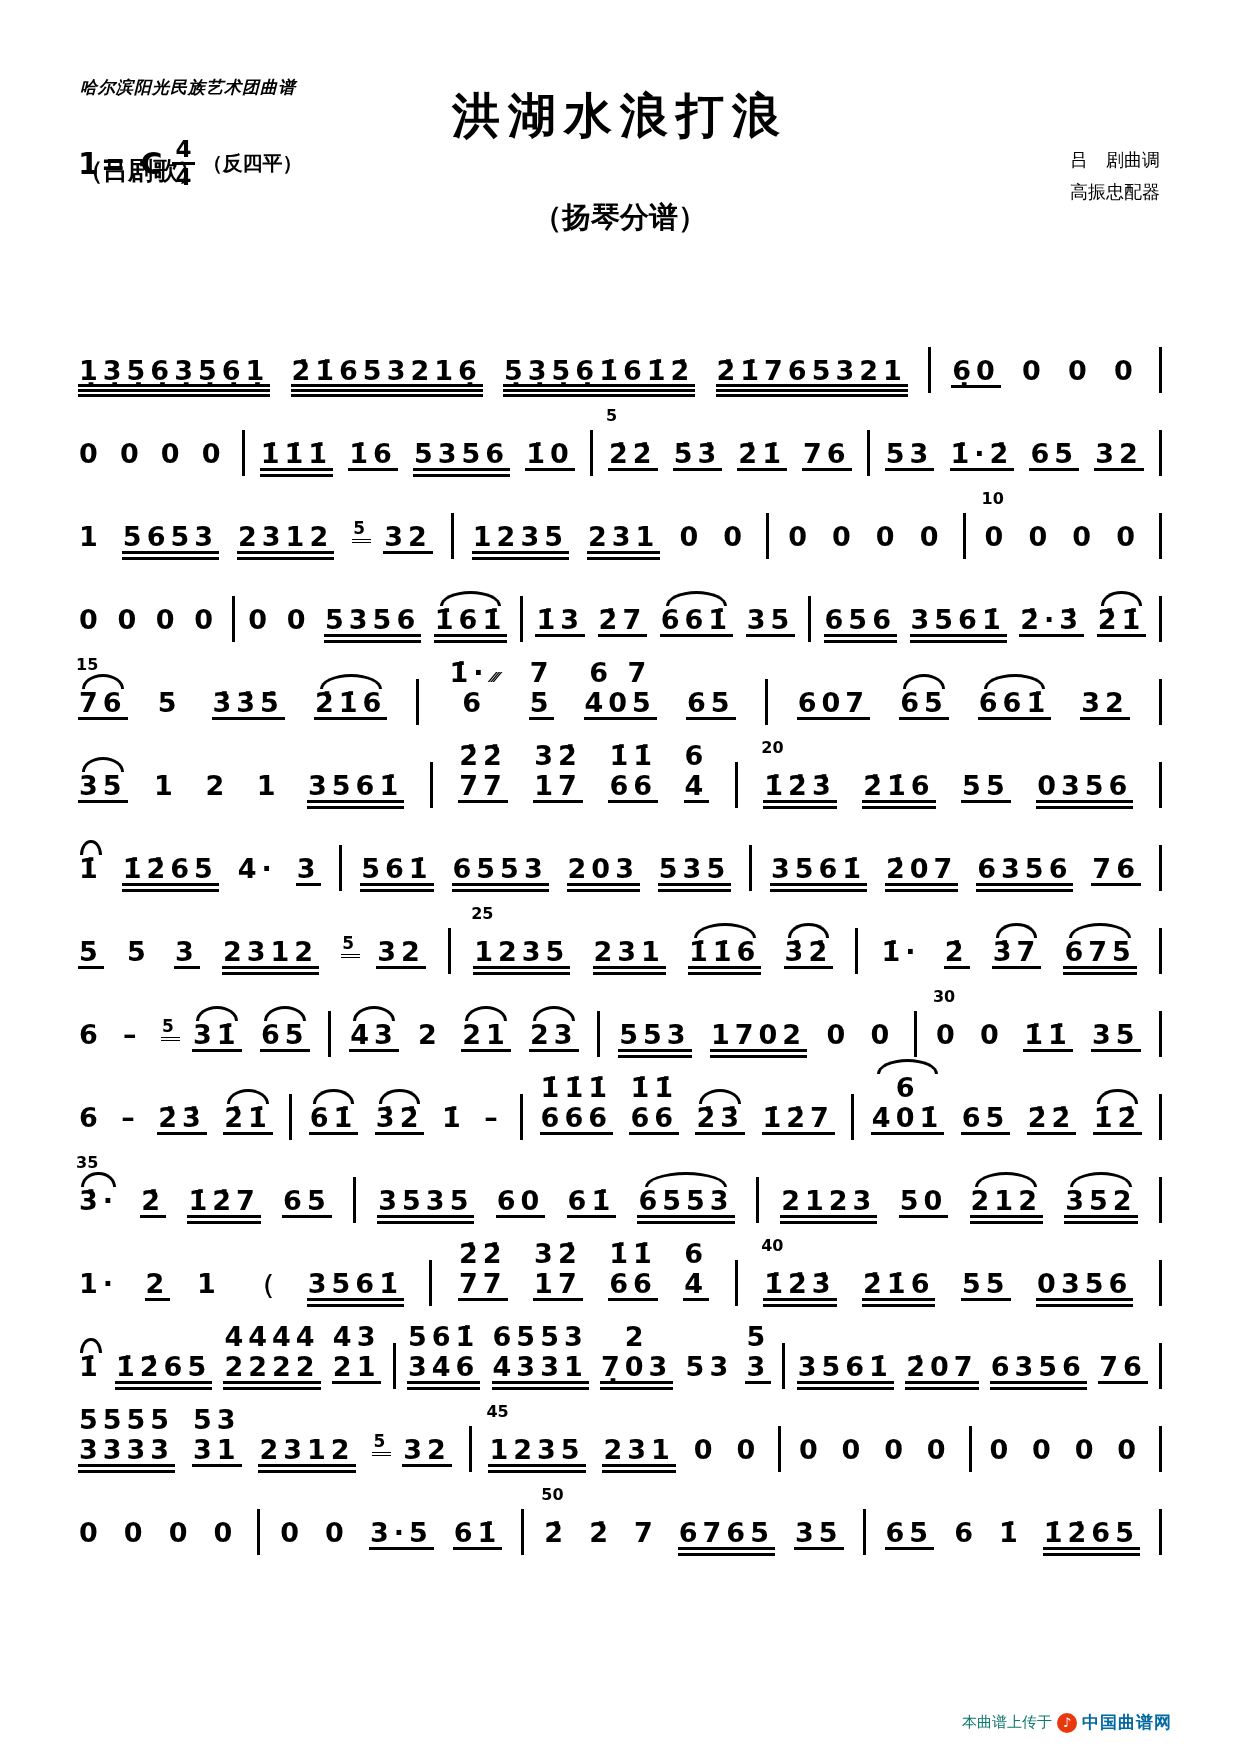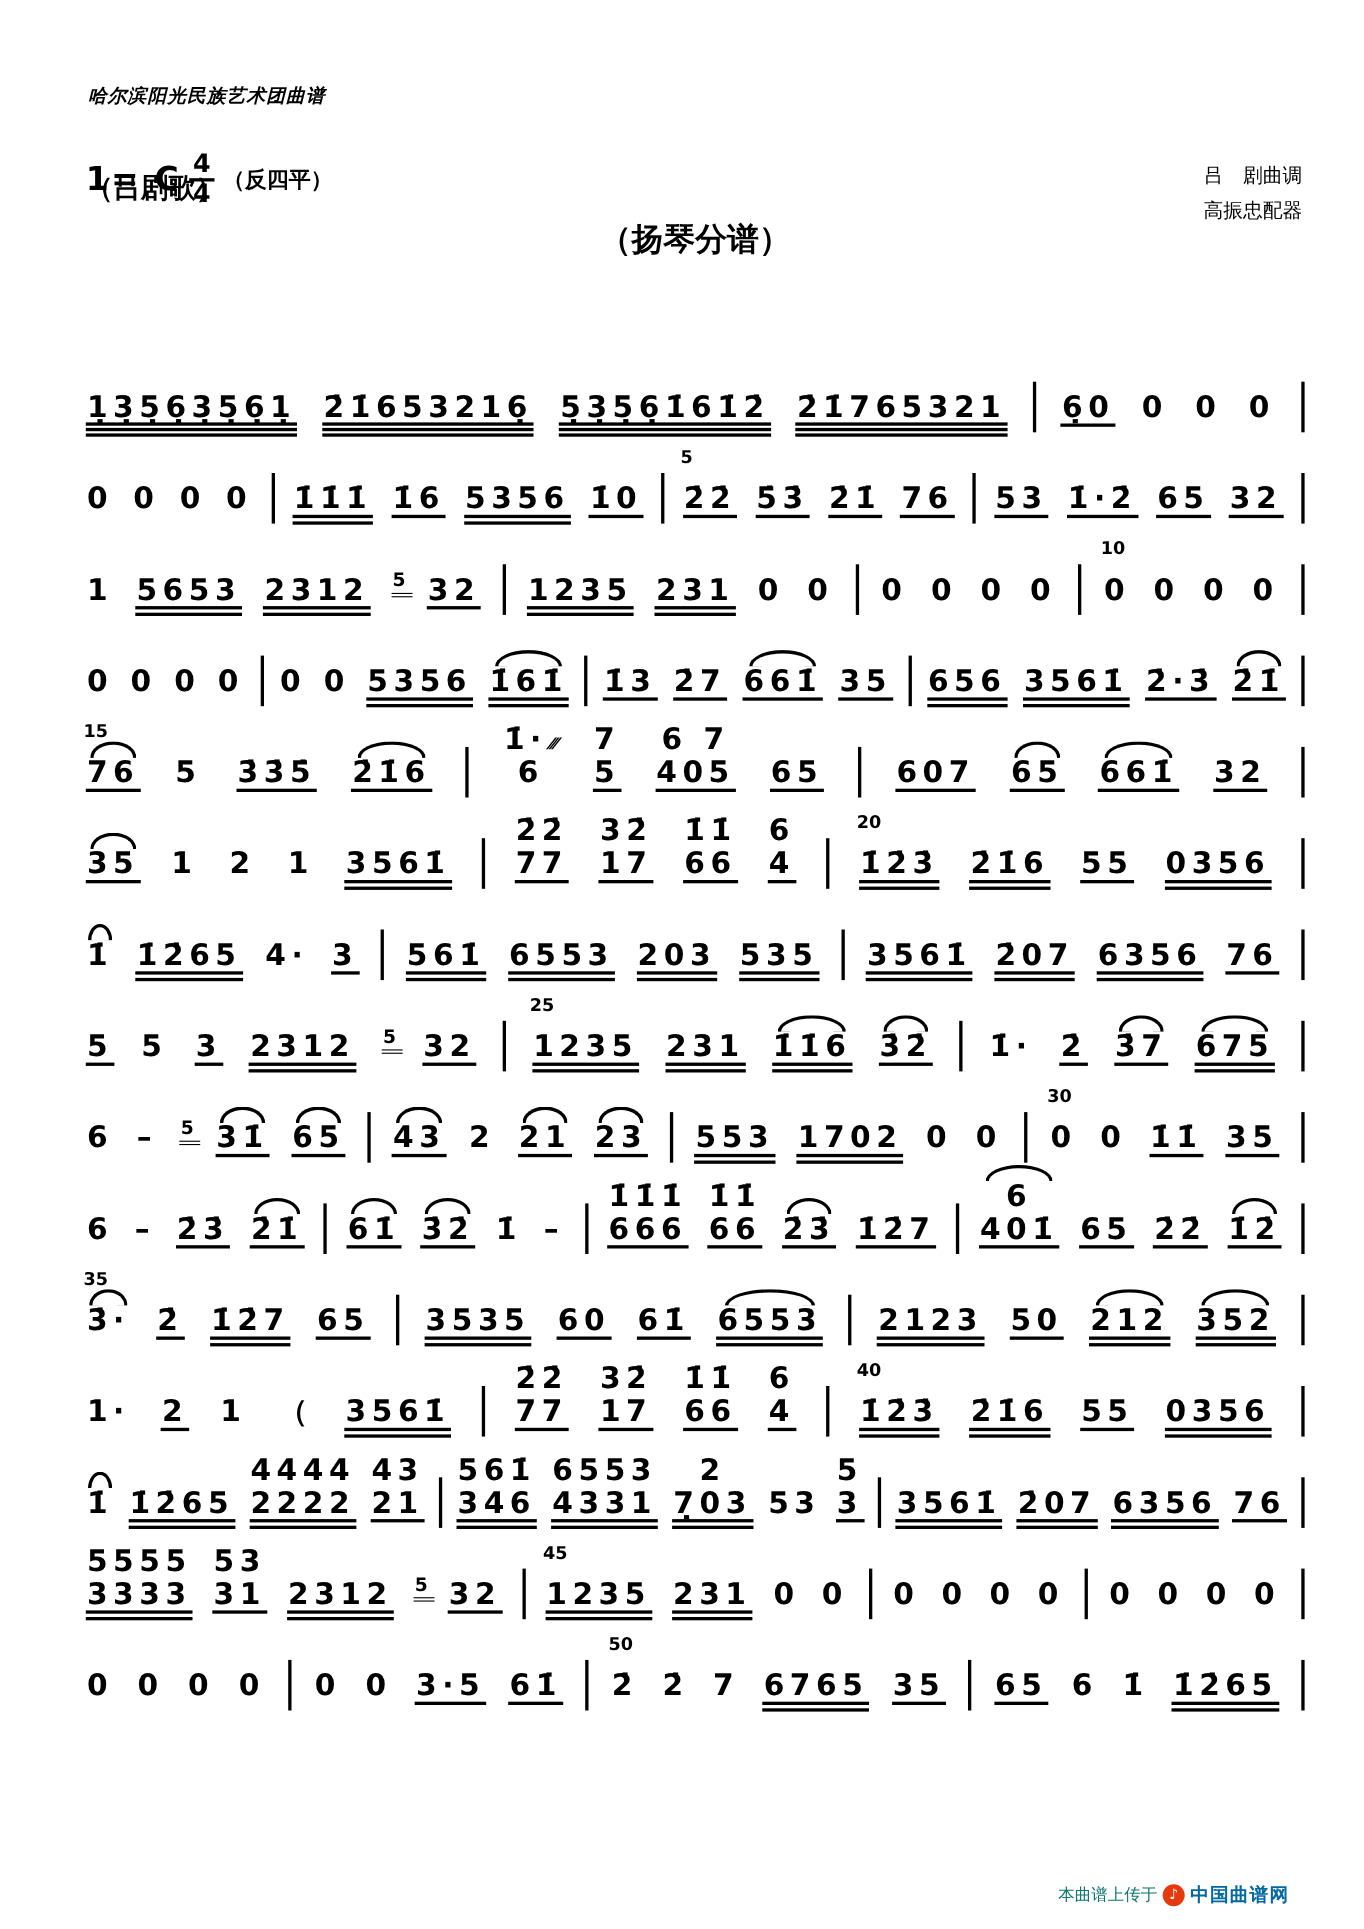--- a/index.html
+++ b/index.html
@@ -1,17 +1,17 @@
 <!DOCTYPE html>
 <html><head>
 <meta charset="utf-8">
 <style>
   html,body{margin:0;padding:0;background:#fff;}
   body{width:1240px;height:1754px;overflow:hidden;font-family:"DejaVu Sans",sans-serif;color:#000;position:relative;}
-  .page{padding:66px 54px 0 78px;position:relative;height:100%;box-sizing:border-box;}
+  .page{padding:66px 78px 0 78px;position:relative;height:100%;box-sizing:border-box;}
 
   
   .header{position:relative;height:224px;}
   .collection{position:absolute;top:10px;left:2px;font-style:italic;font-size:17px;font-weight:bold;letter-spacing:1px;}
   .title{position:absolute;top:18px;left:0;width:100%;text-align:center;font-size:48px;font-weight:bold;letter-spacing:8px;}
   .subtitle1{position:absolute;top:88px;left:0;width:100%;text-align:left;font-size:25px;font-weight:bold;}
   .subtitle2{position:absolute;top:132px;left:0;width:100%;text-align:center;font-size:29px;font-weight:bold;}
   .keyline{position:absolute;top:72px;left:0;display:flex;align-items:center;gap:8px;}
   .keysig{font-size:30px;font-weight:bold;letter-spacing:2px;}
   .frac{display:inline-flex;flex-direction:column;align-items:center;line-height:1;font-size:23px;font-weight:bold;}
@@ -48,20 +48,21 @@
         color:#fff;font-size:13px;line-height:1;}
   .sitename{font-weight:bold;font-size:17px;letter-spacing:1px;}
 </style>
 </head>
 <body>
 
 <div class="page">
 
   <div class="header">
     <div class="collection">哈尔滨阳光民族艺术团曲谱</div>
+    <div class="title">洪湖水浪打浪</div>
     <div class="keyline">
       <span class="keysig">1= C</span>
       <span class="frac">
         <span class="num">4</span>
         <span class="den">4</span>
       </span>
       <span class="keynote">（反四平）</span>
     </div>
     <div class="subtitle1">（吕剧歌）</div>
     <div class="subtitle2">（扬琴分谱）</div>

